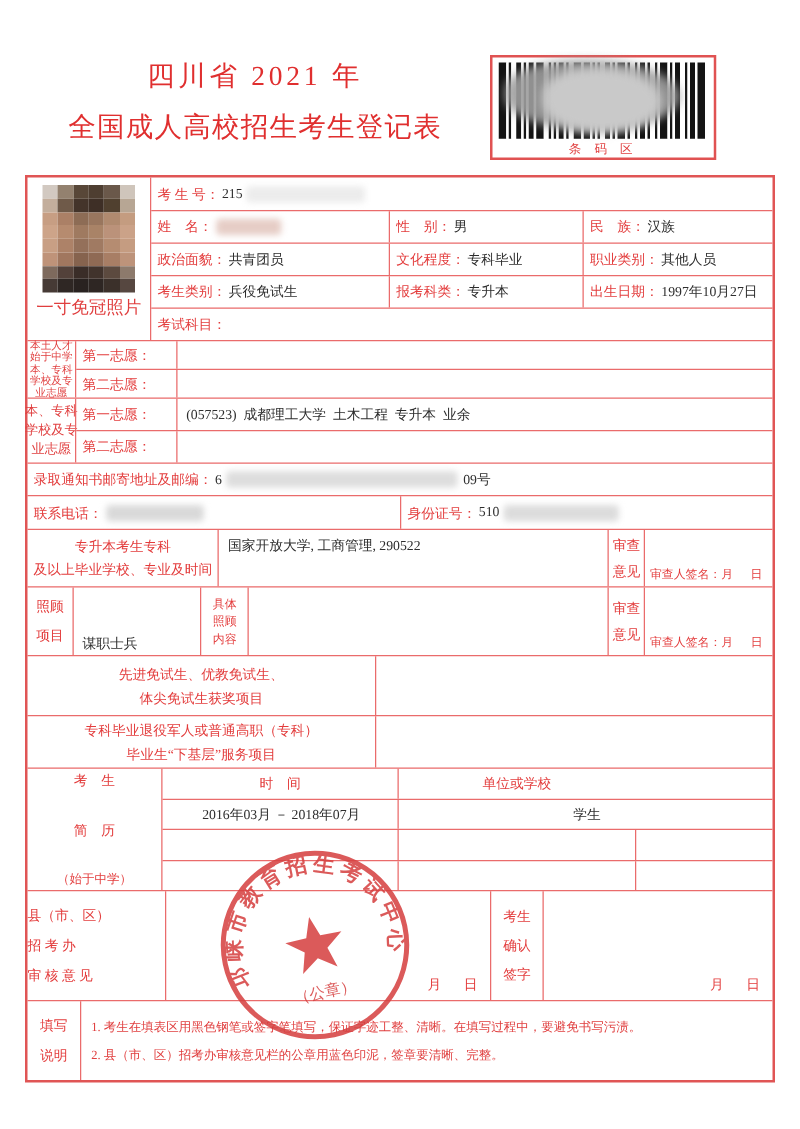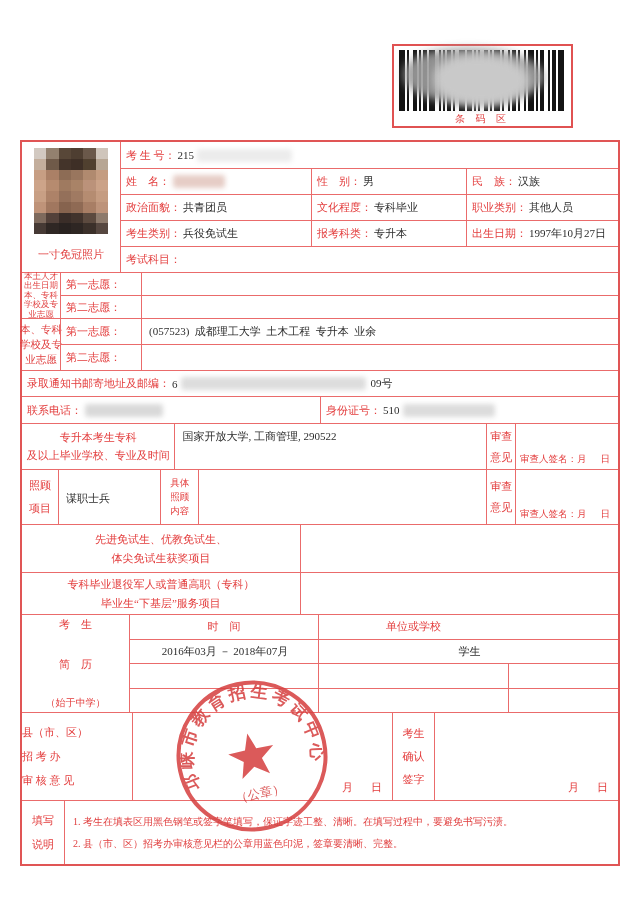--- a/index.html
+++ b/index.html
@@ -24,21 +24,21 @@
   .c{box-sizing:border-box;border-left:1.5px solid #ea6b6b;padding:2px 5px;display:flex;align-items:center;overflow:hidden;}
   .c.nb{border-left:none;}
   .lab{color:#e33c3c;white-space:pre;}
   .val{color:#2d2d2d;white-space:pre;margin-left:2px;}
   .blob{display:inline-block;height:13px;border-radius:3px;filter:blur(2.5px);vertical-align:-2px;margin:0 3px;}
   
   .toprow{display:flex;height:130px;}
   .photocell{width:98px;box-sizing:border-box;display:flex;flex-direction:column;align-items:center;}
   .photo-img{margin-top:6px;width:74px;height:86px;display:grid;grid-template-columns:repeat(6,1fr);grid-auto-rows:1fr;}
   .photo-img i{display:block;}
-  .photocap{margin-top:13px;color:#e03e3e;font-size:11px;white-space:nowrap;}
+  .photocap{margin-top:3px;color:#e03e3e;font-size:14px;white-space:nowrap;}
   .topright{flex:1;box-sizing:border-box;border-left:1.5px solid #ea6b6b;display:flex;flex-direction:column;}
   .topright .row{height:26px;}
   .w1{width:190px;}.w2{width:155px;}.fx{flex:1;}
   
   .sidecell{width:38px;box-sizing:border-box;display:flex;flex-direction:column;justify-content:center;align-items:center;color:#e03e3e;padding:1px 0;}
   .sidecell div{white-space:nowrap;}
   .secright{flex:1;box-sizing:border-box;border-left:1.5px solid #ea6b6b;display:flex;flex-direction:column;}
   .secright .row{flex:1;}
   .wishlab{width:80px;}
   
@@ -61,20 +61,24 @@
   .notelab{width:42px;box-sizing:border-box;display:flex;flex-direction:column;justify-content:center;align-items:center;gap:9px;color:#e33c3c;}
   .notebody{flex:1;box-sizing:border-box;border-left:1.5px solid #ea6b6b;display:flex;flex-direction:column;justify-content:center;gap:8px;padding:4px 8px;color:#e03e3e;font-size:10px;}
   
   .stamp{position:absolute;left:166px;top:670px;width:172px;height:172px;transform:rotate(-12deg);opacity:.86;pointer-events:none;}
 </style>
 </head>
 <body>
 
 <div class="page">
 
+  <div class="title">
+    <div class="t1">四川省 2021 年</div>
+    <div class="t2">全国成人高校招生考生登记表</div>
+  </div>
 
   <div class="bcbox">
     <div class="bars">
         <i style="flex: 3 0 0px; background: rgb(20, 20, 20);"></i>
         <i style="flex: 1 0 0px; background: rgb(255, 255, 255);"></i>
         <i style="flex: 1 0 0px; background: rgb(20, 20, 20);"></i>
         <i style="flex: 2 0 0px; background: rgb(255, 255, 255);"></i>
         <i style="flex: 2 0 0px; background: rgb(20, 20, 20);"></i>
         <i style="flex: 1 0 0px; background: rgb(255, 255, 255);"></i>
         <i style="flex: 1 0 0px; background: rgb(20, 20, 20);"></i>
@@ -243,21 +247,21 @@
           <div class="c nb fx">
             <span class="lab">考试科目：</span>
           </div>
         </div>
       </div>
     </div>
 
     <div class="row" style="height:46px;">
       <div class="sidecell nb" style="font-size:8.5px;line-height:1.12;">
         <div>本土人才</div>
-        <div>出生日期</div>
+        <div>始于中学</div>
         <div>本、专科</div>
         <div>学校及专</div>
         <div>业志愿</div>
       </div>
       <div class="secright">
         <div class="row first">
           <div class="c nb wishlab">
               <span class="lab">第一志愿：</span>
             </div>
           <div class="c fx">
@@ -340,21 +344,21 @@
           <span class="md"><span>月</span><span>日</span></span>
         </div>
       </div>
     </div>
 
     <div class="row" style="height:55px;">
       <div class="c nb" style="width:38px;flex-direction:column;justify-content:center;gap:8px;padding:0;">
         <span class="lab">照顾</span>
         <span class="lab">项目</span>
       </div>
-      <div class="c" style="width:107px;align-items:center;padding-top:5px;">
+      <div class="c" style="width:107px;align-items:flex-end;padding-top:5px;">
         <span class="val">谋职士兵</span>
       </div>
       <div class="c" style="width:40px;flex-direction:column;justify-content:center;gap:1px;padding:0;font-size:9.5px;">
         <span class="lab">具体</span>
         <span class="lab">照顾</span>
         <span class="lab">内容</span>
       </div>
       <div class="c" style="width:303px;"></div>
       <div class="revcell">
         <span>审查</span>

